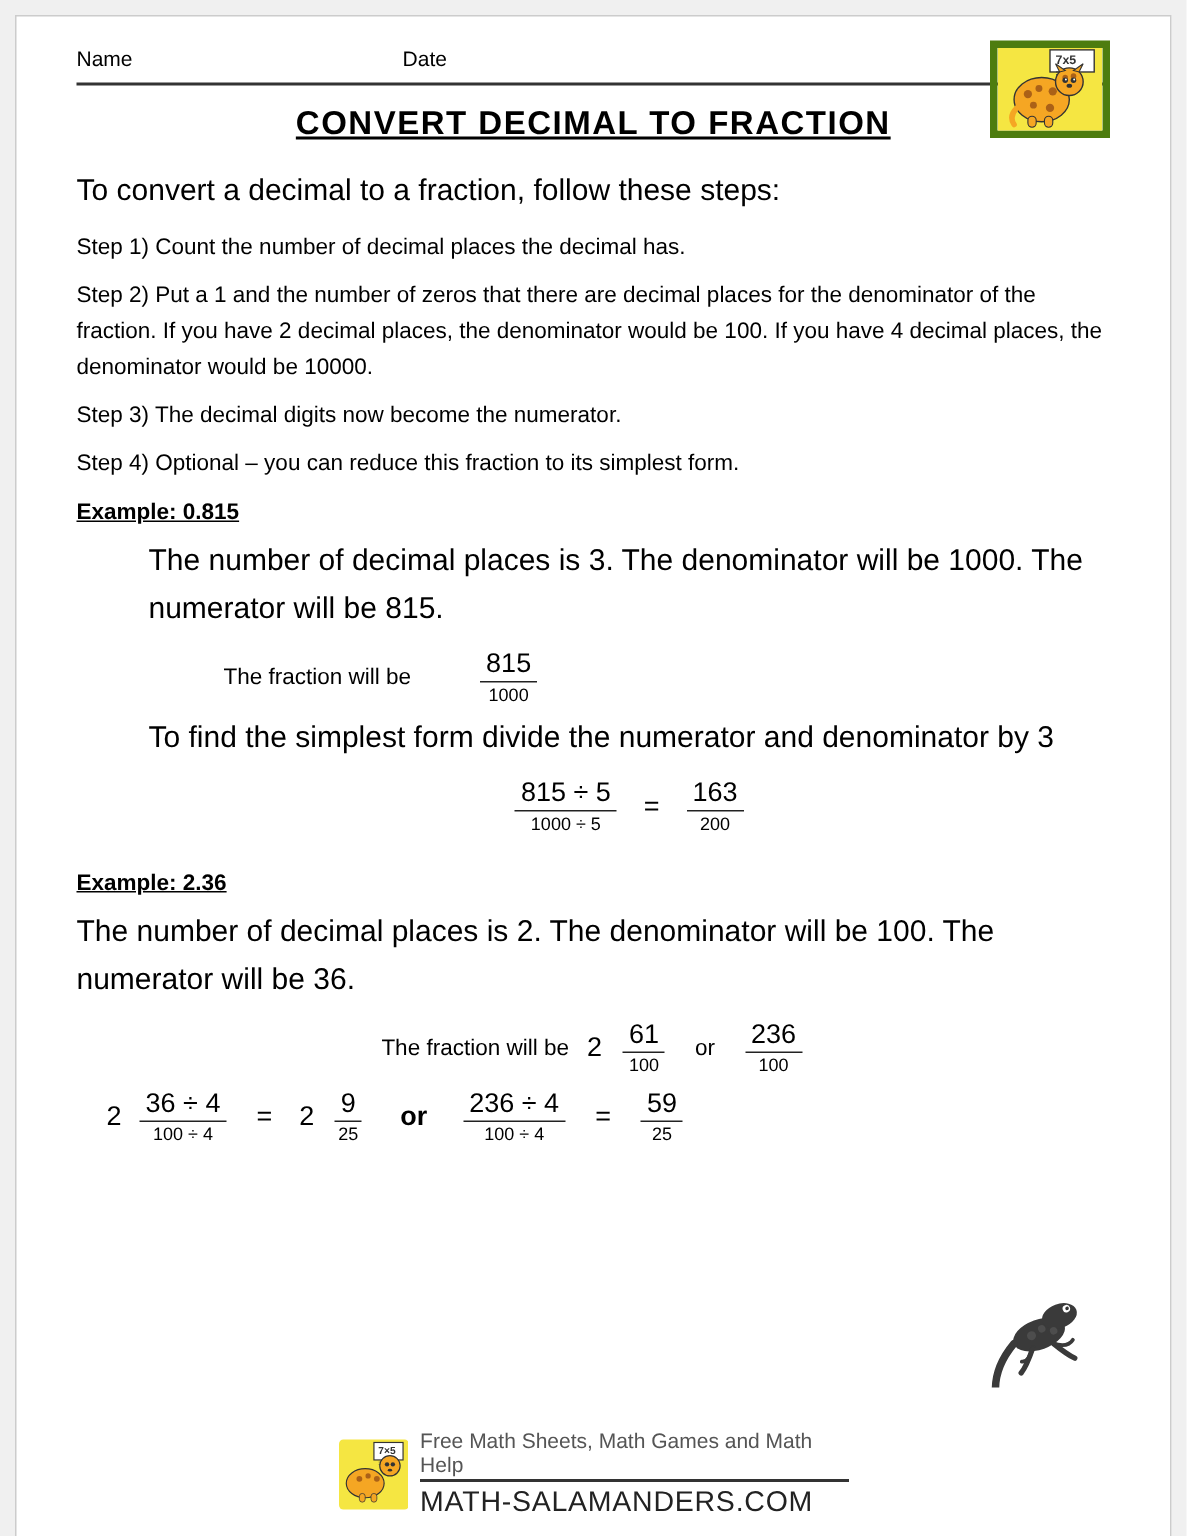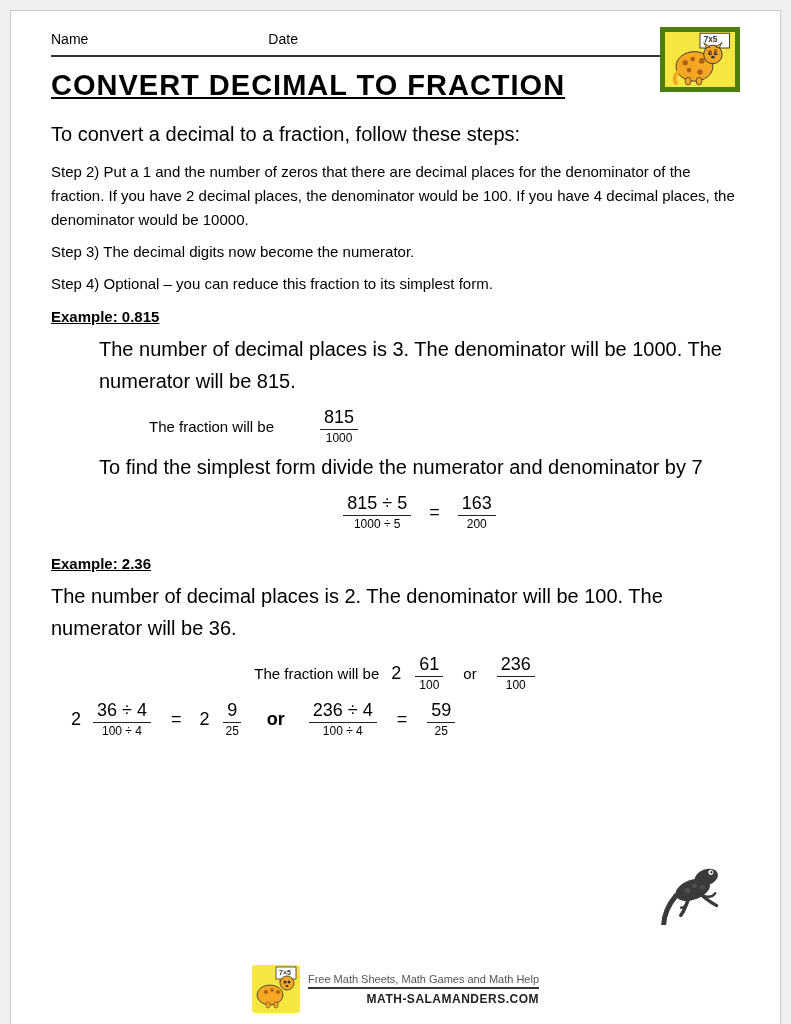--- a/index.html
+++ b/index.html
@@ -32,22 +32,22 @@
       height: 65px;
       display: flex;
       align-items: center;
       justify-content: center;
       overflow: hidden;
       position: absolute;
       right: 40px;
       top: 16px;
     }
     .page-title {
-      text-align: left;
-      font-size: 29px;
+      text-align: center;
+      font-size: 22px;
       font-weight: bold;
       text-decoration: underline;
       margin-bottom: 16px;
       margin-top: 0;
       letter-spacing: 1px;
     }
     .body-text {
       font-size: 20px;
       line-height: 1.6;
       margin-bottom: 10px;
@@ -135,39 +135,40 @@
       <rect x="34" y="50" width="6" height="8" rx="3" fill="#f5a623" stroke="#333" stroke-width="0.8"></rect>
     </svg>
   </div>
 
   <div style="border-top: 2px solid #333; margin-bottom: 12px; margin-top: 4px;"></div>
 
   <div class="page-title">CONVERT DECIMAL TO FRACTION</div>
 
   <p class="body-text">To convert a decimal to a fraction, follow these steps:</p>
 
+  <p class="step">Step 1) Count the number of decimal places the decimal has.</p>
   <p class="step">Step 2) Put a 1 and the number of zeros that there are decimal places for the denominator of the fraction. If you have 2 decimal places, the denominator would be 100. If you have 4 decimal places, the denominator would be 10000.</p>
   <p class="step">Step 3) The decimal digits now become the numerator.</p>
   <p class="step">Step 4) Optional – you can reduce this fraction to its simplest form.</p>
 
   <p class="example-heading" style="margin-top:12px;">Example: 0.815</p>
 
   <div class="indented">
     <p class="body-text">The number of decimal places is 3. The denominator will be 1000. The numerator will be 815.</p>
 
     <div style="display:flex; align-items:center; gap:10px; margin: 6px 0 6px 50px; font-size:15px;">
       <span>The fraction will be</span>
       <span style="display:inline-block; width:24px;"></span>
       <span class="frac">
         <span class="num">815</span>
         <span class="den">1000</span>
       </span>
     </div>
 
-    <p class="body-text">To find the simplest form divide the numerator and denominator by 7</p>
+    <p class="body-text">To find the simplest form divide the numerator and denominator by 3</p>
 
     <div style="display:flex; align-items:center; justify-content:center; gap:16px; margin: 8px 0; font-size:15px;">
       <span class="frac">
         <span class="num">815 ÷ 5</span>
         <span class="den">1000 ÷ 5</span>
       </span>
       <span style="font-size:18px;">=</span>
       <span class="frac">
         <span class="num">163</span>
         <span class="den">200</span>
@@ -260,20 +261,20 @@
         <circle cx="20" cy="25" r="1.8" fill="#8B4513" opacity="0.7"></circle>
         <circle cx="26" cy="27" r="2" fill="#8B4513" opacity="0.7"></circle>
         <circle cx="35" cy="18" r="7" fill="#f5a623" stroke="#333" stroke-width="0.8"></circle>
         <circle cx="33" cy="17" r="1.5" fill="#333"></circle>
         <circle cx="37" cy="17" r="1.5" fill="#333"></circle>
         <ellipse cx="35" cy="21" rx="1.5" ry="1" fill="#333"></ellipse>
         <rect x="14" y="37" width="4" height="6" rx="2" fill="#f5a623" stroke="#333" stroke-width="0.5"></rect>
         <rect x="22" y="37" width="4" height="6" rx="2" fill="#f5a623" stroke="#333" stroke-width="0.5"></rect>
       </svg>
       <div>
-        <div style="font-size:11px; color:#555; text-align:left;">Free Math Sheets, Math Games and Math Help</div>
+        <div style="font-size:14px; color:#555; text-align:left;">Free Math Sheets, Math Games and Math Help</div>
         <div style="border-top:2px solid #333; padding-top:3px; margin-top:2px;"></div>
-        <div style="font-size:12px; font-weight:bold; color:#222; letter-spacing:0.5px;text-align:right;">MATH-SALAMANDERS.COM</div>
+        <div style="font-size:19px; font-weight:normal; color:#222; letter-spacing:0.5px;">MATH-SALAMANDERS.COM</div>
       </div>
     </div>
   </div>
 
 </div>
 
 </body></html>

